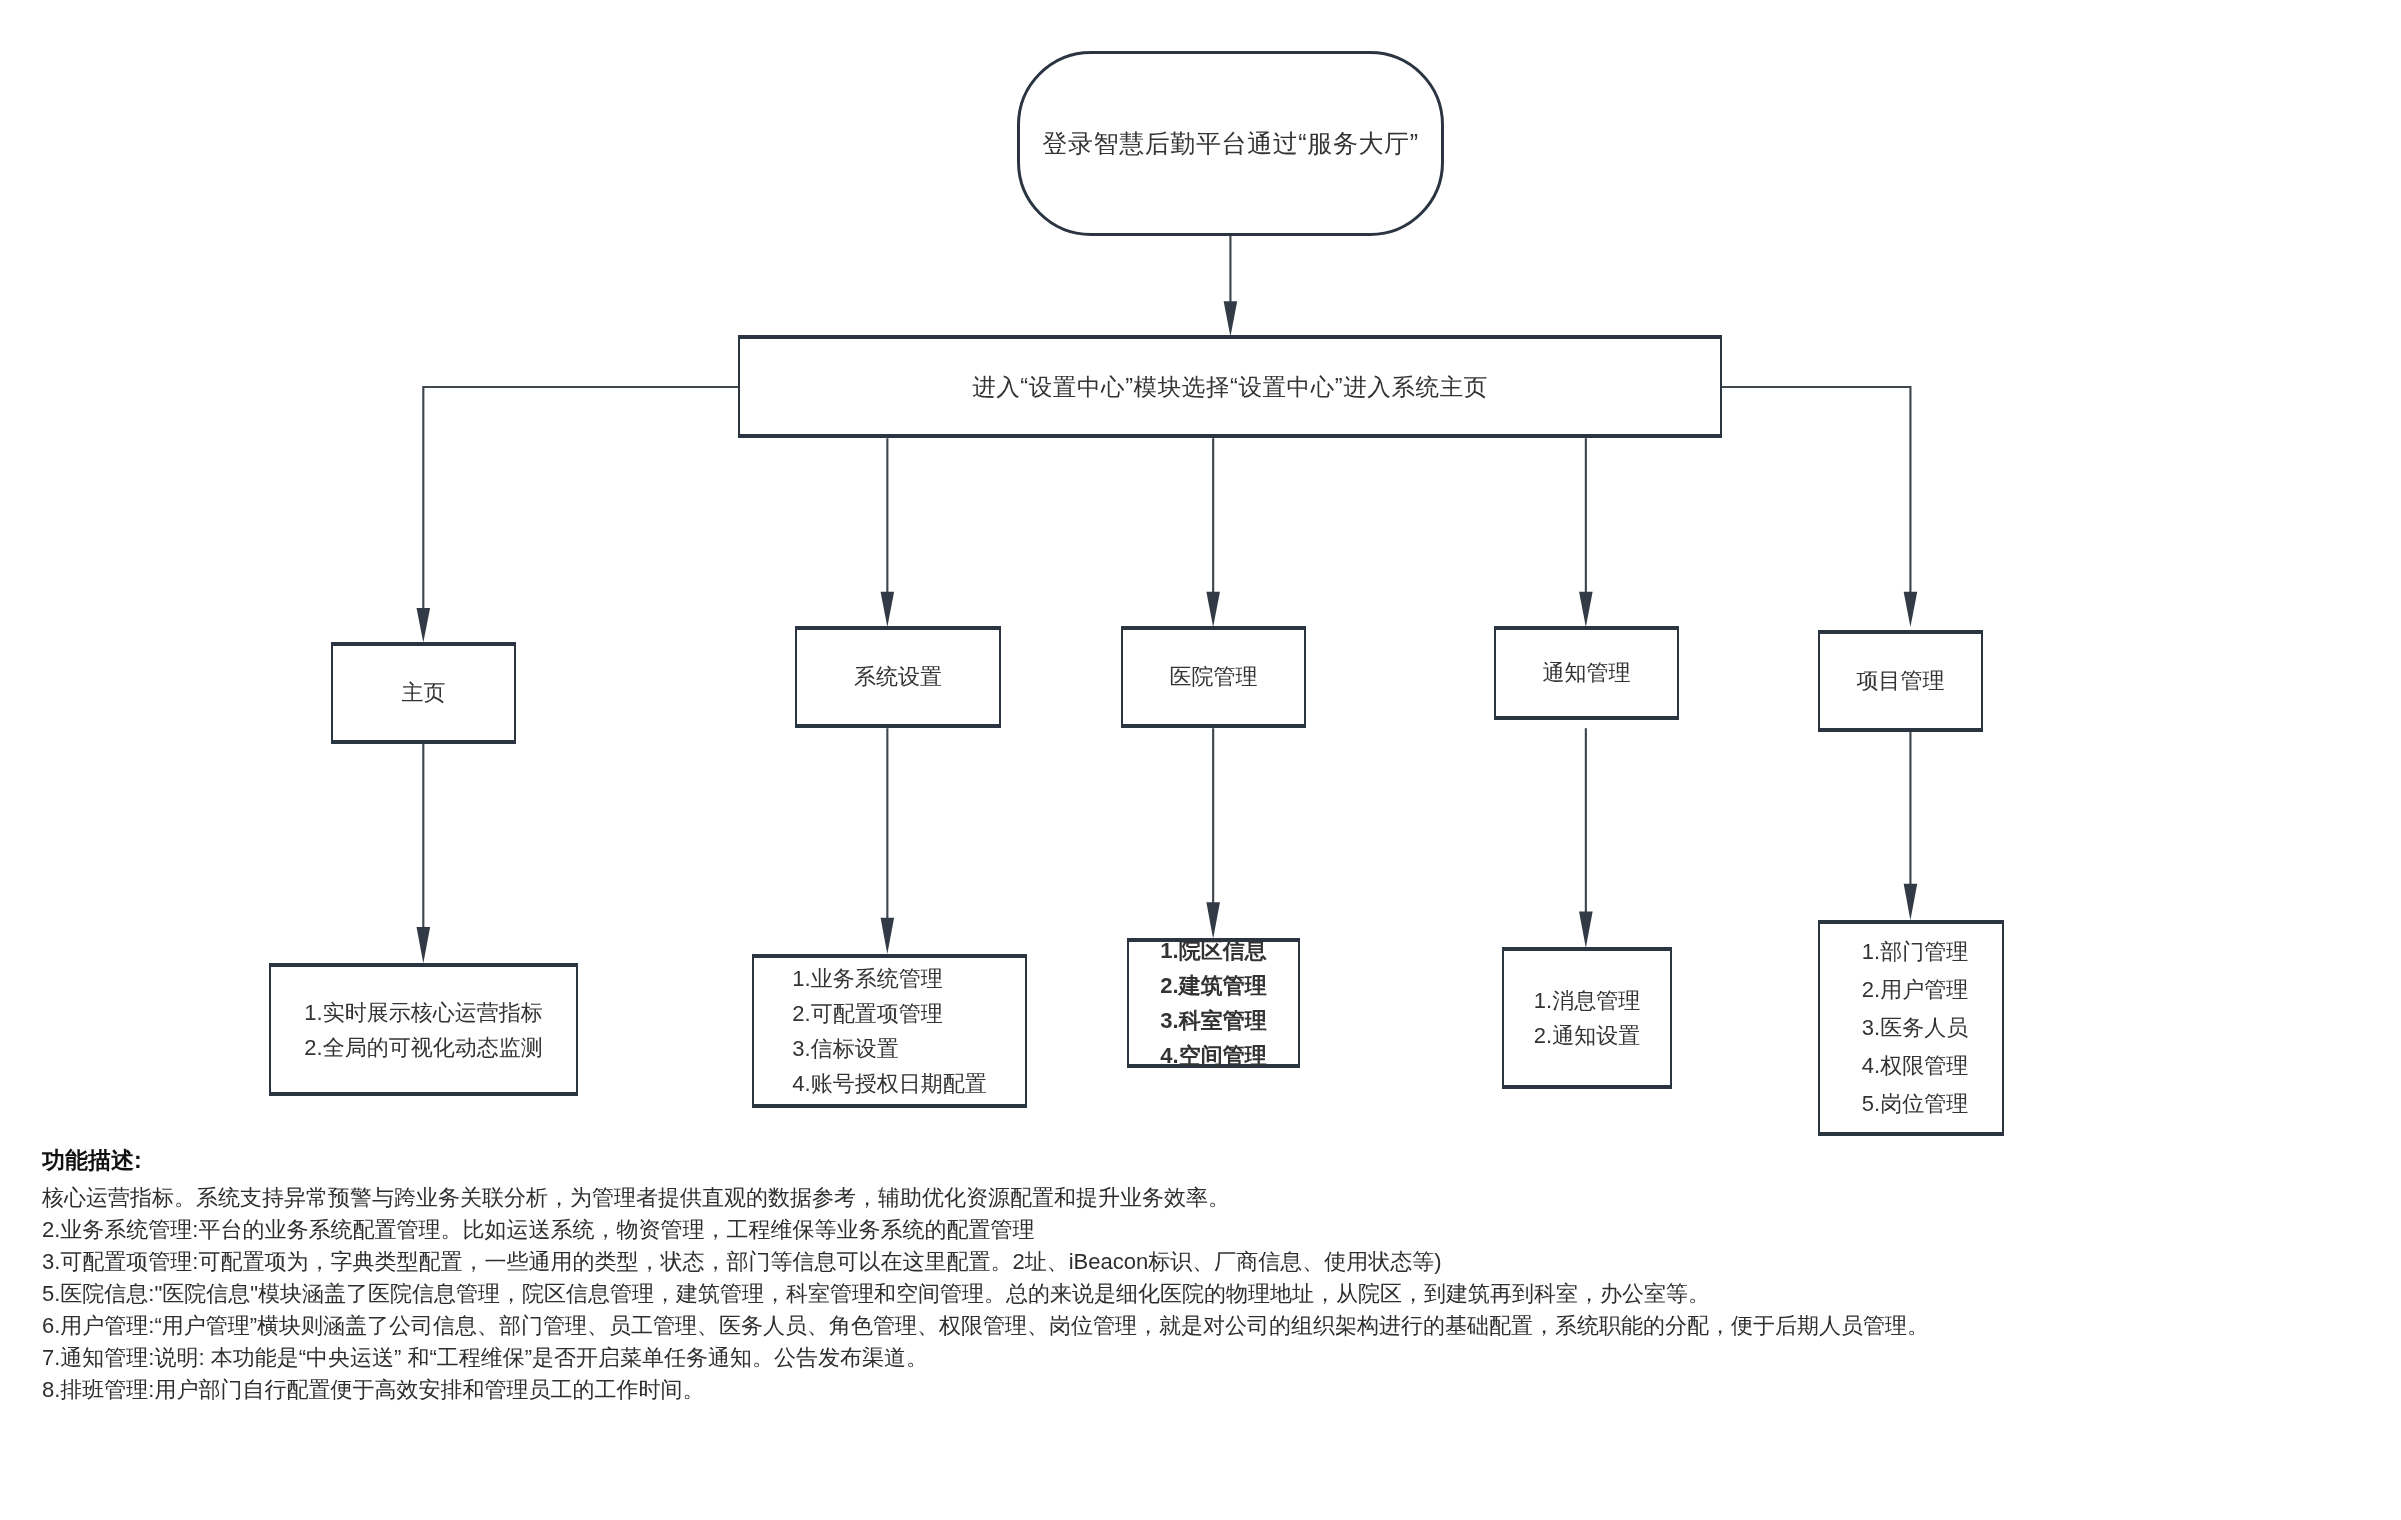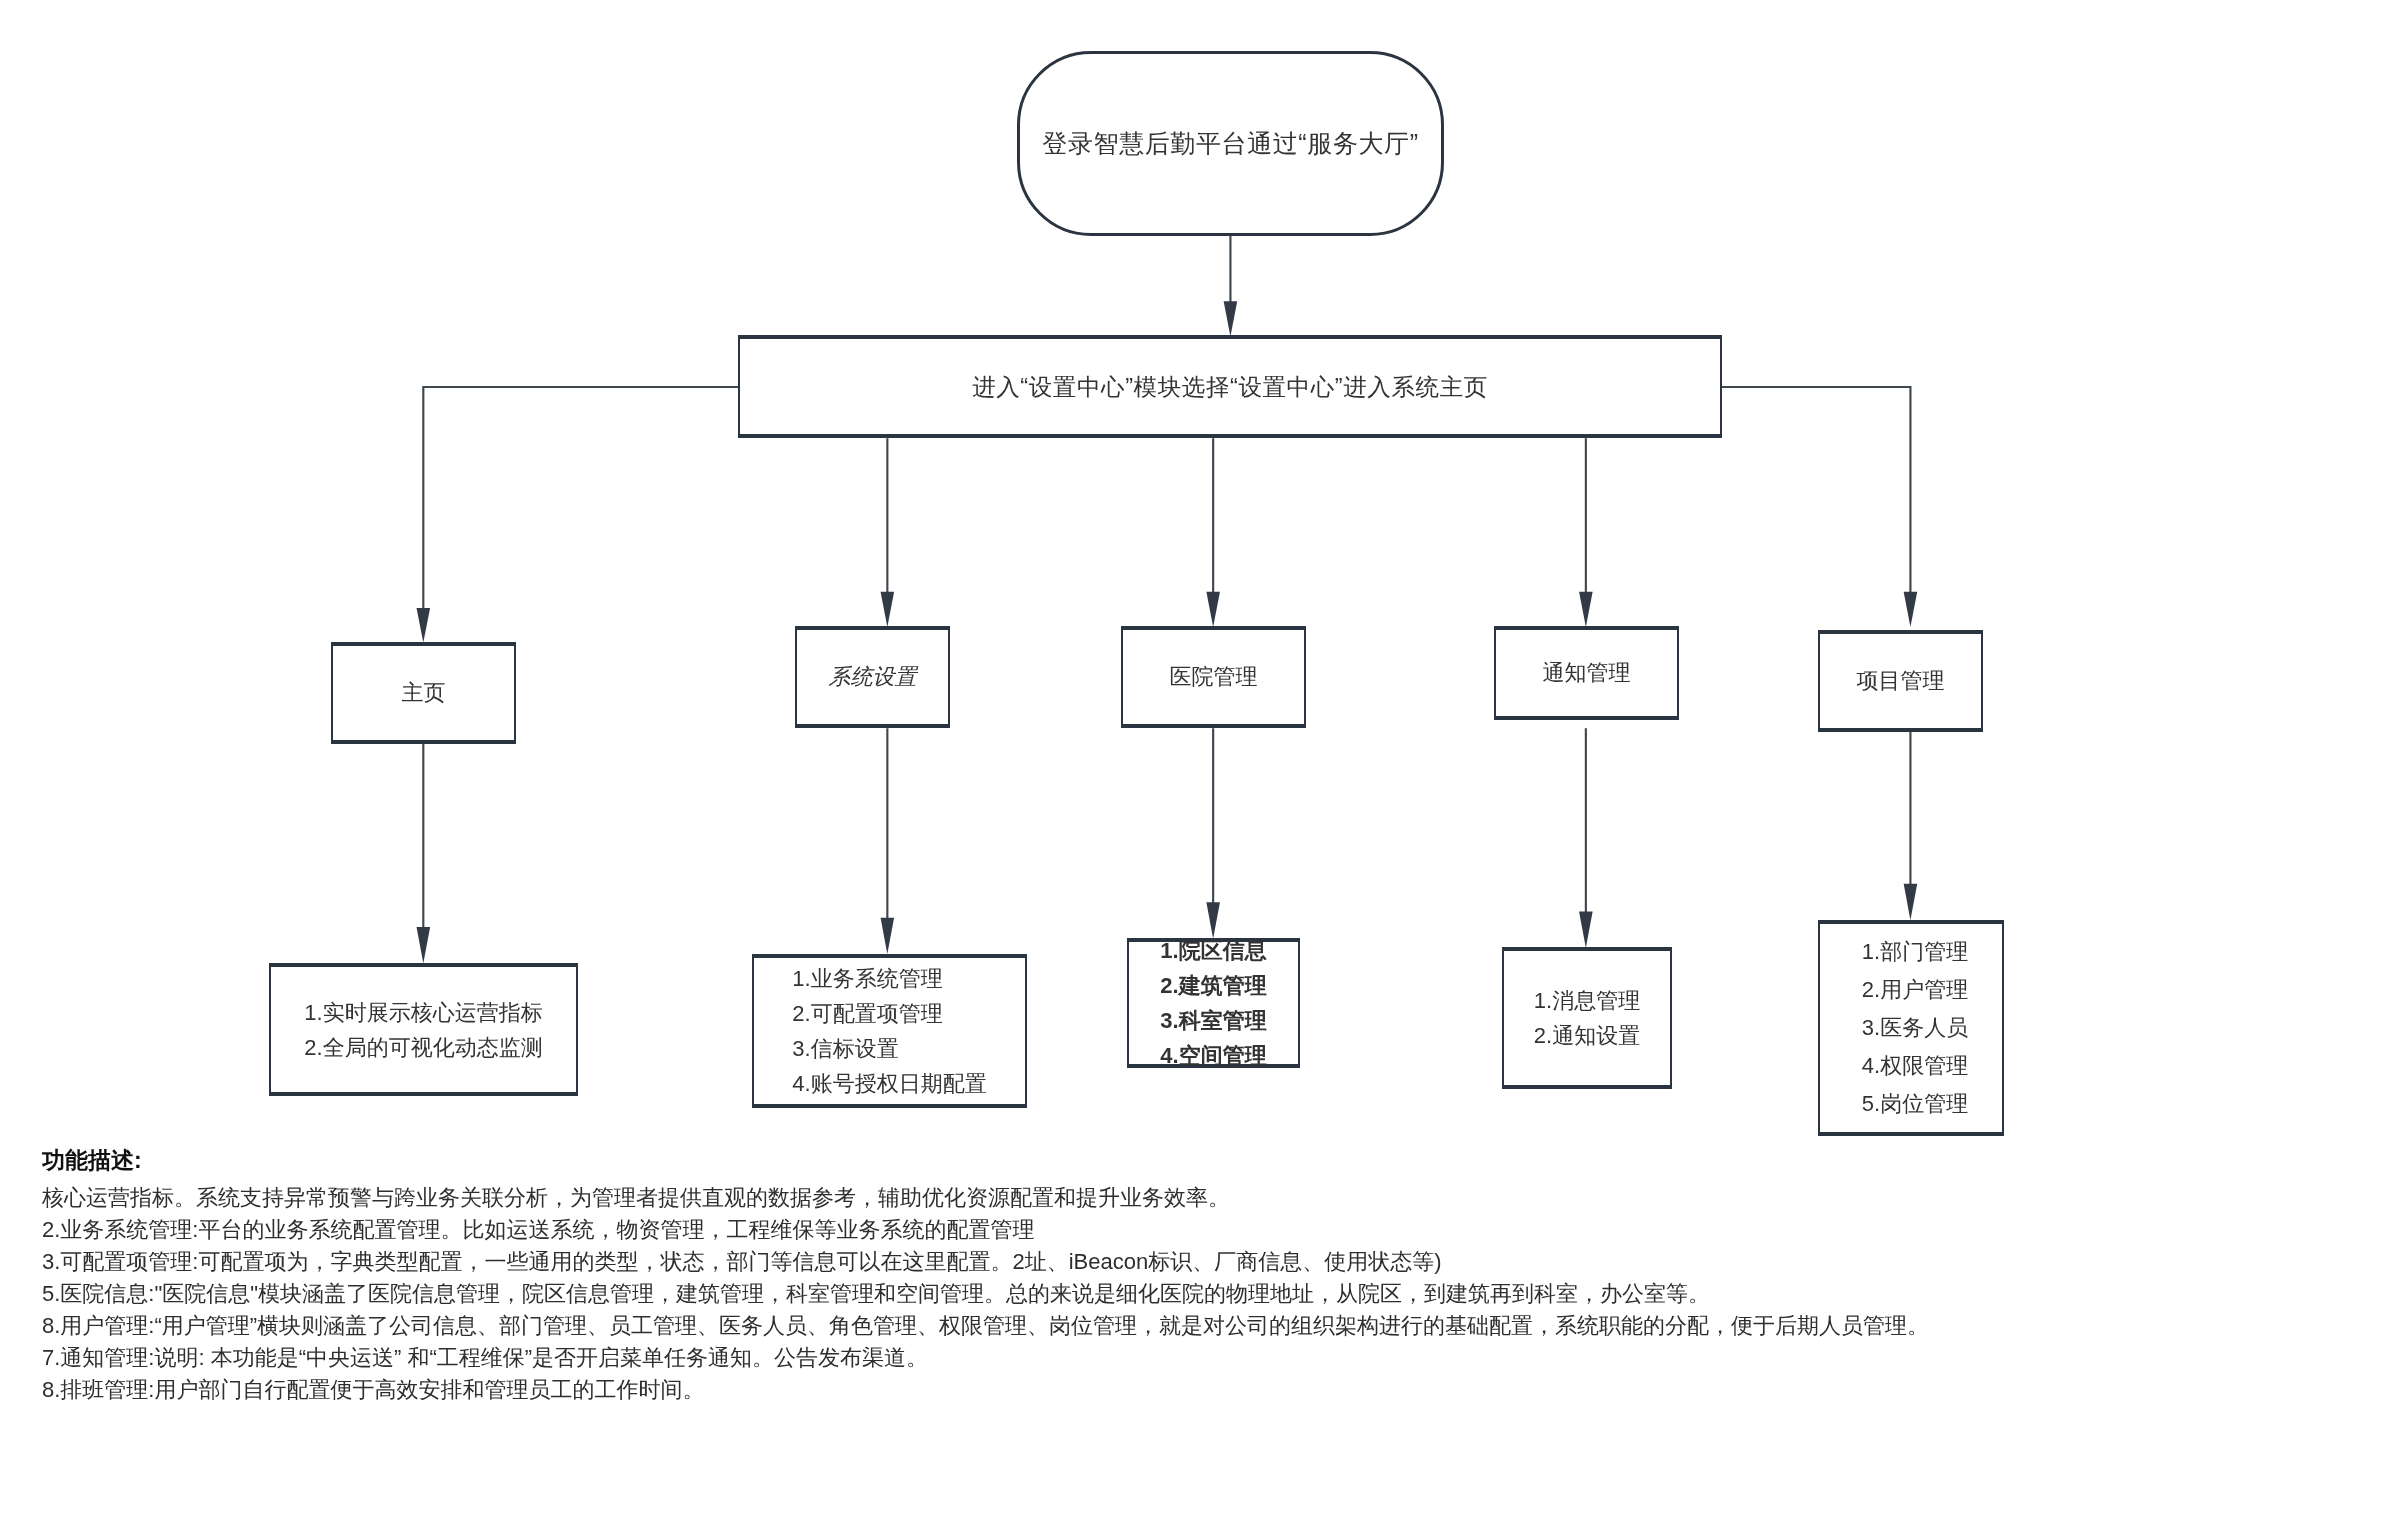--- a/index.html
+++ b/index.html
@@ -80,21 +80,21 @@
     <span>登录智慧后勤平台通过“服务大厅”</span>
   </div>
 
   <div class="node main" style="left:738px;top:335px;width:984px;height:103px;">
     <span>进入“设置中心”模块选择“设置中心”进入系统主页</span>
   </div>
 
   <div class="node branch" style="left:331px;top:642px;width:185px;height:102px;">
     <span>主页</span>
   </div>
-  <div class="node branch" style="left:795px;top:626px;width:155px;height:102px;font-style:italic;">
+  <div class="node branch" style="left:795px;top:626px;width:206px;height:102px;">
     <span>系统设置</span>
   </div>
   <div class="node branch" style="left:1121px;top:626px;width:185px;height:102px;">
     <span>医院管理</span>
   </div>
   <div class="node branch" style="left:1494px;top:626px;width:185px;height:94px;">
     <span>通知管理</span>
   </div>
   <div class="node branch" style="left:1818px;top:630px;width:165px;height:102px;">
     <span>项目管理</span>
@@ -141,19 +141,19 @@
       <div>5.岗位管理</div>
     </div>
   </div>
 
   <div class="desc">
     <div class="desc-heading">功能描述:</div>
     <div class="desc-line">核心运营指标。系统支持异常预警与跨业务关联分析，为管理者提供直观的数据参考，辅助优化资源配置和提升业务效率。</div>
     <div class="desc-line">2.业务系统管理:平台的业务系统配置管理。比如运送系统，物资管理，工程维保等业务系统的配置管理</div>
     <div class="desc-line">3.可配置项管理:可配置项为，字典类型配置，一些通用的类型，状态，部门等信息可以在这里配置。2址、iBeacon标识、厂商信息、使用状态等)</div>
     <div class="desc-line">5.医院信息:"医院信息"模块涵盖了医院信息管理，院区信息管理，建筑管理，科室管理和空间管理。总的来说是细化医院的物理地址，从院区，到建筑再到科室，办公室等。</div>
-    <div class="desc-line">8.用户管理:“用户管理”横块则涵盖了公司信息、部门管理、员工管理、医务人员、角色管理、权限管理、岗位管理，就是对公司的组织架构进行的基础配置，系统职能的分配，便于后期人员管理。</div>
+    <div class="desc-line">6.用户管理:“用户管理”横块则涵盖了公司信息、部门管理、员工管理、医务人员、角色管理、权限管理、岗位管理，就是对公司的组织架构进行的基础配置，系统职能的分配，便于后期人员管理。</div>
     <div class="desc-line">7.通知管理:说明: 本功能是“中央运送” 和“工程维保”是否开启菜单任务通知。公告发布渠道。</div>
     <div class="desc-line">8.排班管理:用户部门自行配置便于高效安排和管理员工的工作时间。</div>
   </div>
 
 </div>
 
 
 </body></html>

